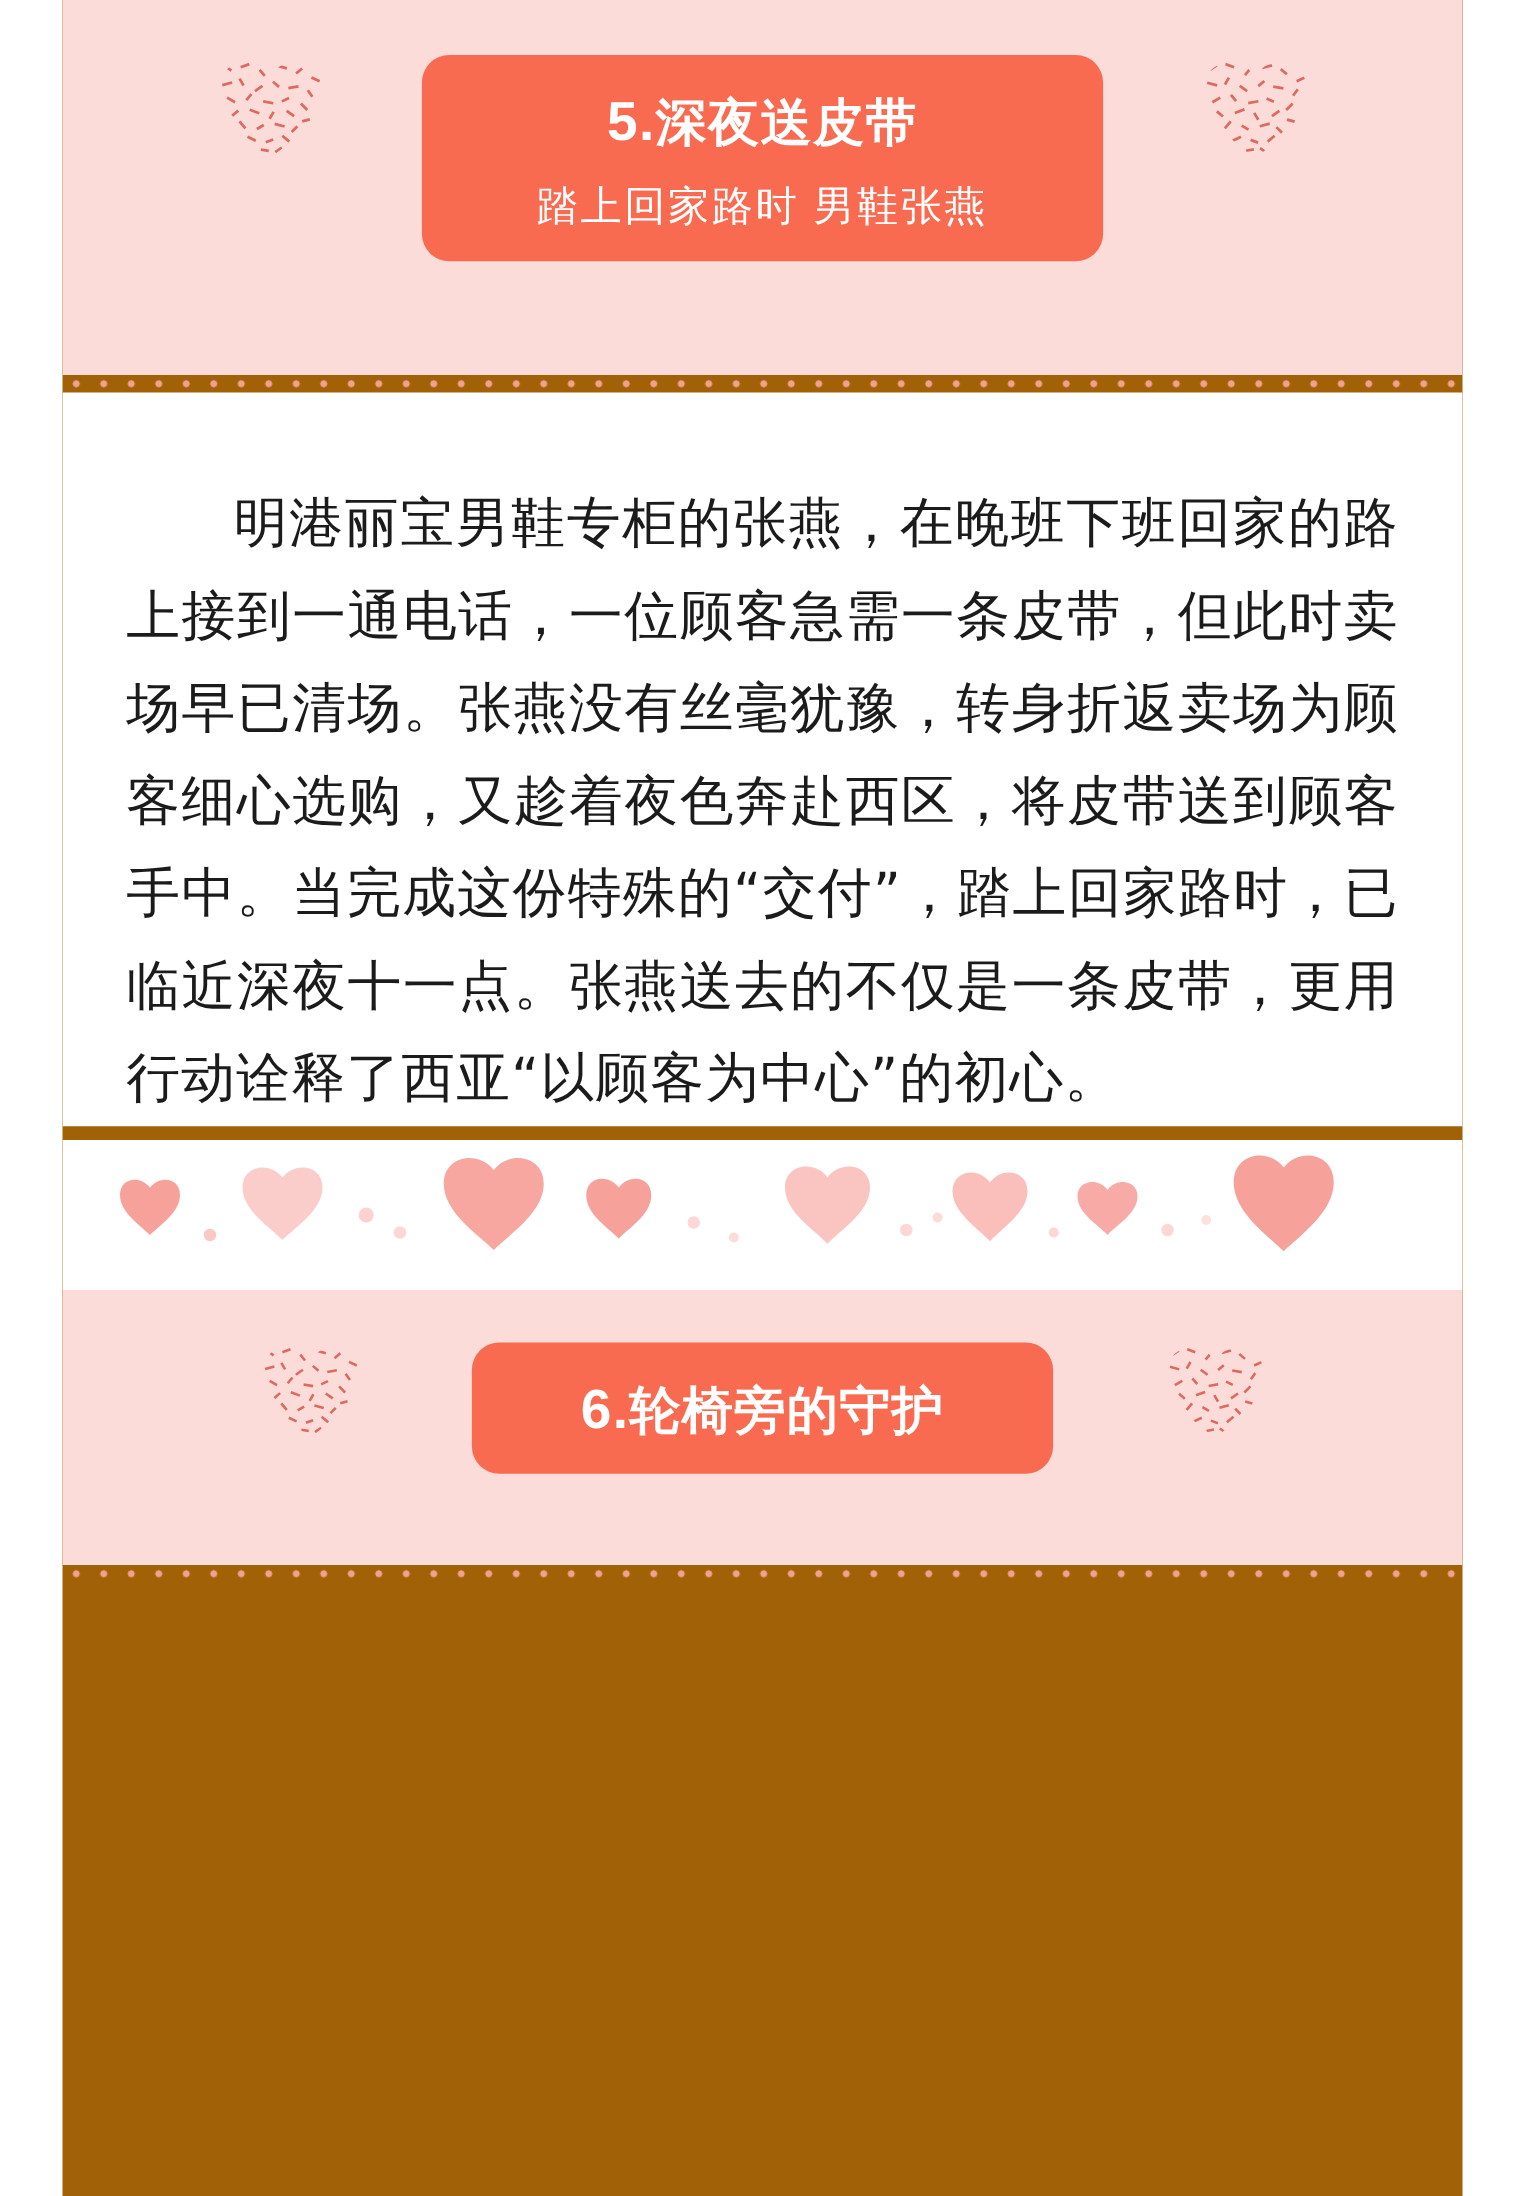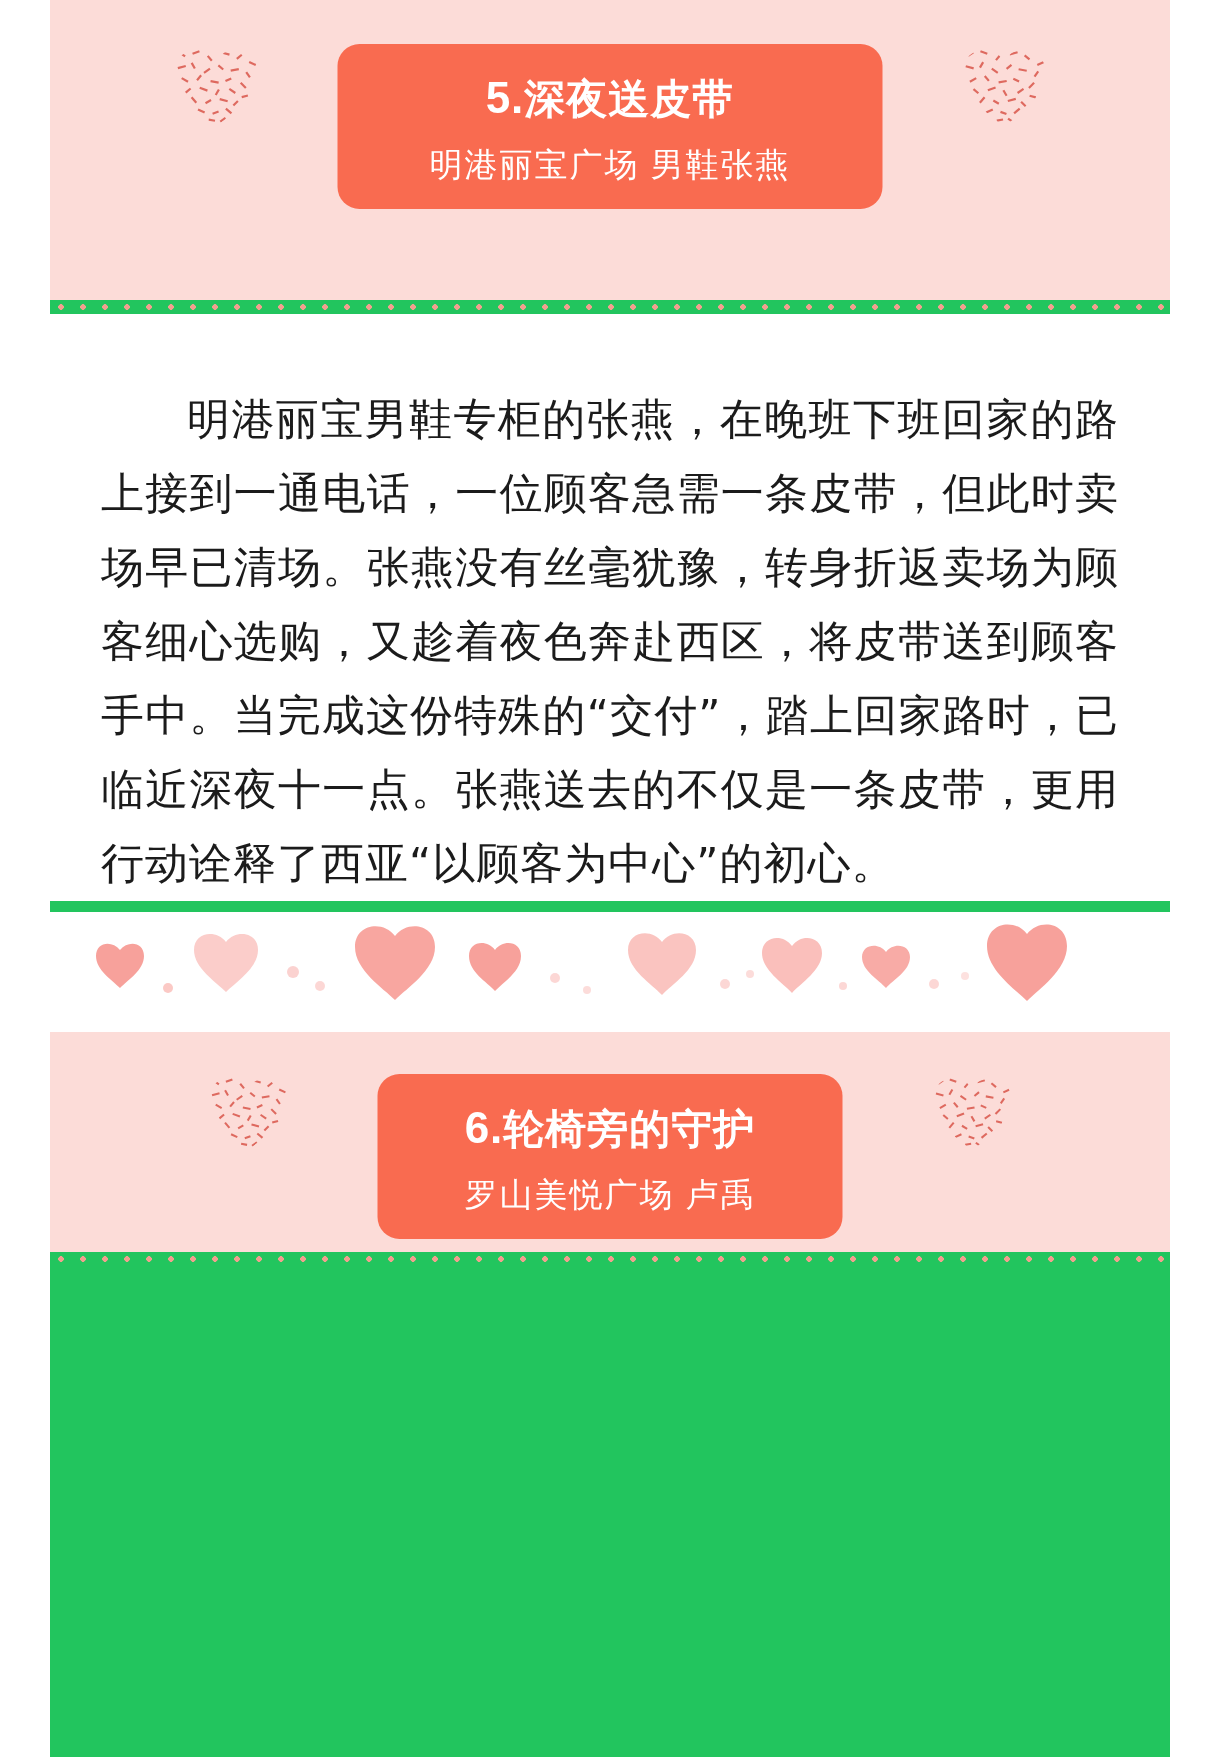--- a/index.html
+++ b/index.html
@@ -13,21 +13,21 @@
     font-family: "Liberation Sans", sans-serif;
     position: relative;
     overflow: hidden;
   }
   .page {
     position: absolute;
     left: 50px;
     top: 0;
     width: 1120px;
     height: 1757px;
-    background: #22c55e;
+    background: #a16207;
     overflow: hidden;
   }
 
   
   .band {
     position: relative;
     width: 100%;
     background: #fcdcd8;
     box-sizing: border-box;
   }
@@ -212,21 +212,21 @@
           <rect x="42" y="80" width="7" height="2.4" transform="rotate(-10 45 81)"></rect>
           <rect x="54" y="80" width="7" height="2.4" transform="rotate(35 57 81)"></rect>
         </g>
       </svg>
     </div>
 
     <div class="title-card">
       <div class="title-main">
         <span class="title-num">5.</span><span>深夜送皮带</span>
       </div>
-      <div class="title-sub">明港丽宝广场 男鞋张燕</div>
+      <div class="title-sub">踏上回家路时 男鞋张燕</div>
     </div>
   </div>
 
   <div class="dot-divider"></div>
 
   <div class="body-wrap">
     <p class="para">明港丽宝男鞋专柜的张燕，在晚班下班回家的路上接到一通电话，一位顾客急需一条皮带，但此时卖场早已清场。张燕没有丝毫犹豫，转身折返卖场为顾客细心选购，又趁着夜色奔赴西区，将皮带送到顾客手中。当完成这份特殊的“交付”，踏上回家路时，已临近深夜十一点。张燕送去的不仅是一条皮带，更用行动诠释了西亚“以顾客为中心”的初心。</p>
   </div>
 
   <div class="heart-row">
@@ -339,19 +339,18 @@
           <rect x="42" y="80" width="7" height="2.4" transform="rotate(-10 45 81)"></rect>
           <rect x="54" y="80" width="7" height="2.4" transform="rotate(35 57 81)"></rect>
         </g>
       </svg>
     </div>
 
     <div class="title-card">
       <div class="title-main">
         <span class="title-num">6.</span><span>轮椅旁的守护</span>
       </div>
-      <div class="title-sub">罗山美悦广场 卢禹</div>
     </div>
   </div>
 
   <div class="dot-divider"></div>
 
 </div>
 
 </body></html>

